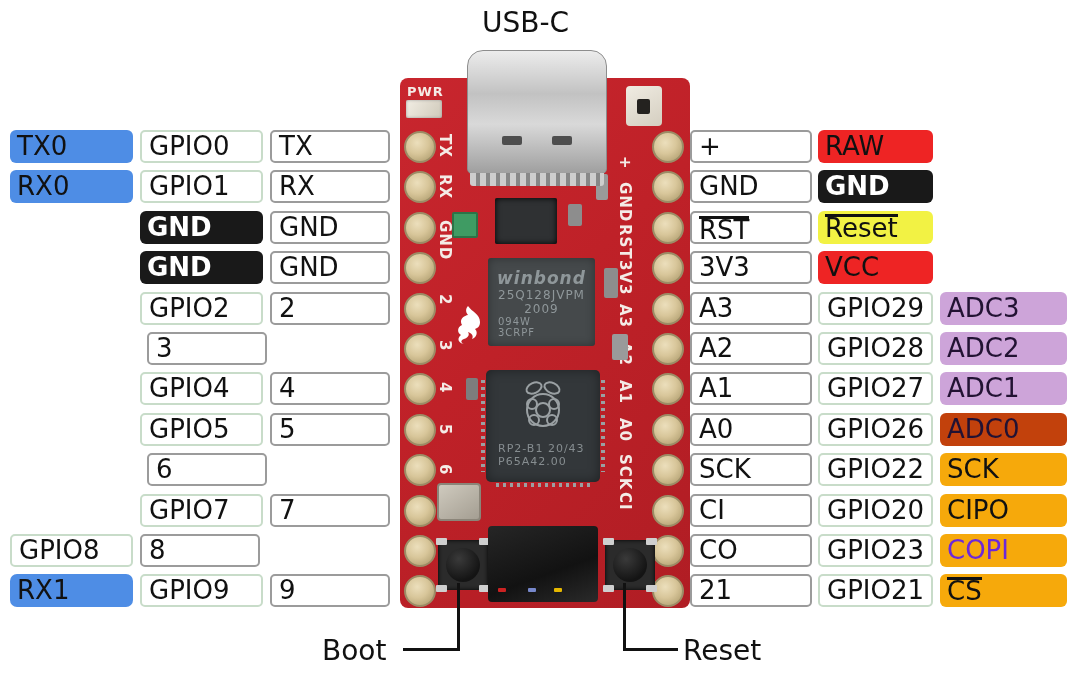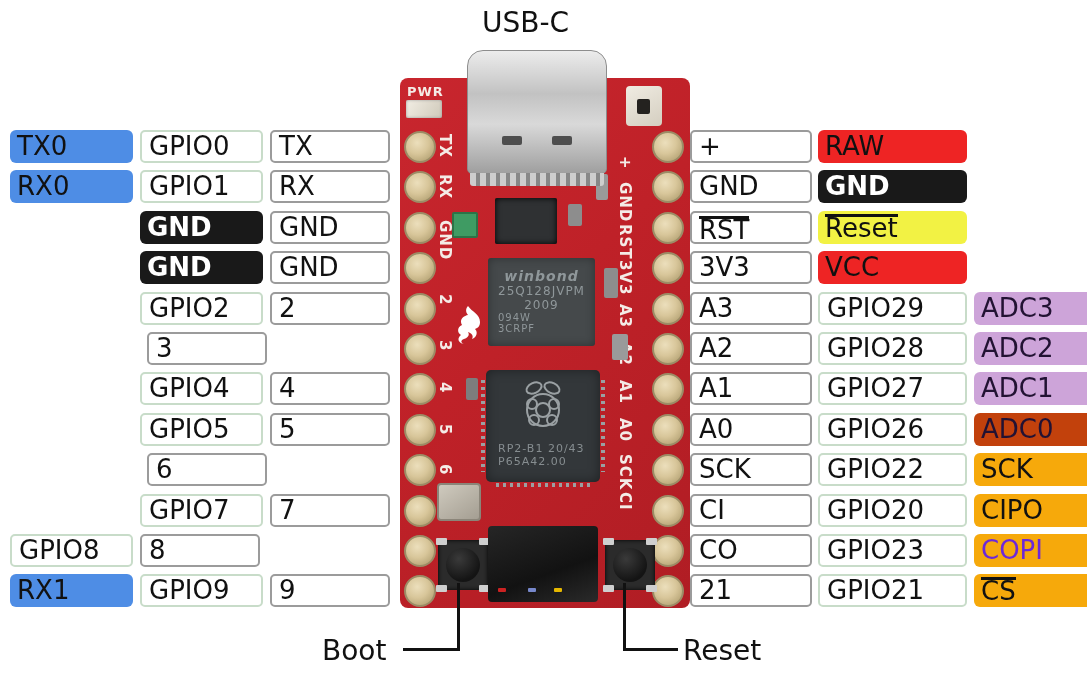--- a/index.html
+++ b/index.html
@@ -19,21 +19,21 @@
   .box{background:#fff; border:2px solid #9b9b9b; border-radius:5px; line-height:28px;}
   .box-gpio{border-color:#c8dcc9;}
   .tag{border-radius:6px; line-height:33px;}
   .empty{visibility:hidden;}
   
   .wl1{width:123px; margin-right:7px;}
   .wl2{width:123px;}
   .wl3{width:120px; margin-left:7px;}
   
   .wr1{width:122px;}
-  .wr2{width:149px; margin-left:6px;}
+  .wr2{width:115px; margin-left:6px;}
   .wr3{width:127px; margin-left:7px;}
   .ov{display:inline-block; border-top:3px solid #111; padding-top:0px; line-height:0.92; margin-top:3px;}
   .tag .ov{border-top-color:#111;}
   
   .big-label{position:absolute; font-size:28px; color:#111;}
   .ann-line{position:absolute; background:#111;}
   
   #board{
     position:absolute; left:400px; top:78px; width:290px; height:530px;
     background:linear-gradient(135deg,#c8262e 0%,#bf2128 45%,#b01d24 100%);
@@ -159,21 +159,21 @@
     </div>
     <div class="smd" style="left:52px; top:134px; width:26px; height:26px; background:#3f9b63; border:2px solid #2c7347; box-sizing:border-box;"></div>
     <div class="smd" style="left:95px; top:120px; width:62px; height:46px; background:#2f3133; box-shadow:inset 0 0 6px #000;"></div>
     <div class="smd" style="left:168px; top:126px; width:14px; height:22px; background:#8d8d8d;"></div>
     <div class="smd" style="left:196px; top:96px; width:12px; height:26px; background:#9a9a9a;"></div>
     <div class="smd" style="left:204px; top:190px; width:14px; height:30px; background:#8d8d8d;"></div>
     <div class="smd" style="left:212px; top:256px; width:16px; height:26px; background:#9a9a9a;"></div>
     <div class="smd" style="left:66px; top:300px; width:12px; height:22px; background:#7d7d7d;"></div>
 
     <div id="flash-chip" class="chip">
-      <div class="flash-line" style="font-size:14px; font-weight:bold; margin-top:10px; font-style:italic;">winbond</div>
+      <div class="flash-line" style="font-size:17px; font-weight:bold; margin-top:10px; font-style:italic;">winbond</div>
       <div class="flash-line" style="font-size:12px;">25Q128JVPM</div>
       <div class="flash-line" style="font-size:12px;">2009</div>
       <div class="flash-line" style="font-size:10px; text-align:left; padding-left:10px;">094W</div>
       <div class="flash-line" style="font-size:10px; text-align:left; padding-left:10px;">3CRPF</div>
     </div>
 
     <svg style="position:absolute; left:58px; top:228px;" width="28" height="38" viewBox="0 0 28 38">
       <path fill="#ffffff" d="M10 0 C14 6 22 8 22 16 C22 20 20 22 17 23 C20 26 19 31 14 33 C16 29 13 27 10 26 C12 29 10 32 6 33 C1 35 4 38 7 38 C1 38 -2 33 3 29 C-1 27 -1 21 4 19 C1 14 5 10 10 9 C7 6 8 2 10 0 Z"></path>
     </svg>
 
@@ -274,21 +274,21 @@
       <div class="pin-row">
         <div class="cell wl1 empty"></div>
         <div class="cell wl2 box box-gpio">GPIO7</div>
         <div class="cell wl3 box">7</div>
       </div>
       <div class="pin-row">
         <div class="cell wl2 box box-gpio">GPIO8</div>
         <div class="cell wl3 box">8</div>
       </div>
       <div class="pin-row">
-        <div class="cell wl1 tag" style="background: rgb(78, 141, 229); color: rgb(17, 17, 17);">RX1</div>
+        <div class="cell wl1 tag" style="background: rgb(78, 141, 229); color: rgb(17, 17, 17); border-radius: 7px;">RX1</div>
         <div class="cell wl2 box box-gpio">GPIO9</div>
         <div class="cell wl3 box">9</div>
       </div>
     </div>
   <div id="right-pin-table" class="pin-table">
       <div class="pin-row">
         <div class="cell wr1 box">+</div>
         <div class="cell wr2 tag" style="background: rgb(238, 36, 36); color: rgb(17, 17, 17);">RAW</div>
       </div>
       <div class="pin-row">

